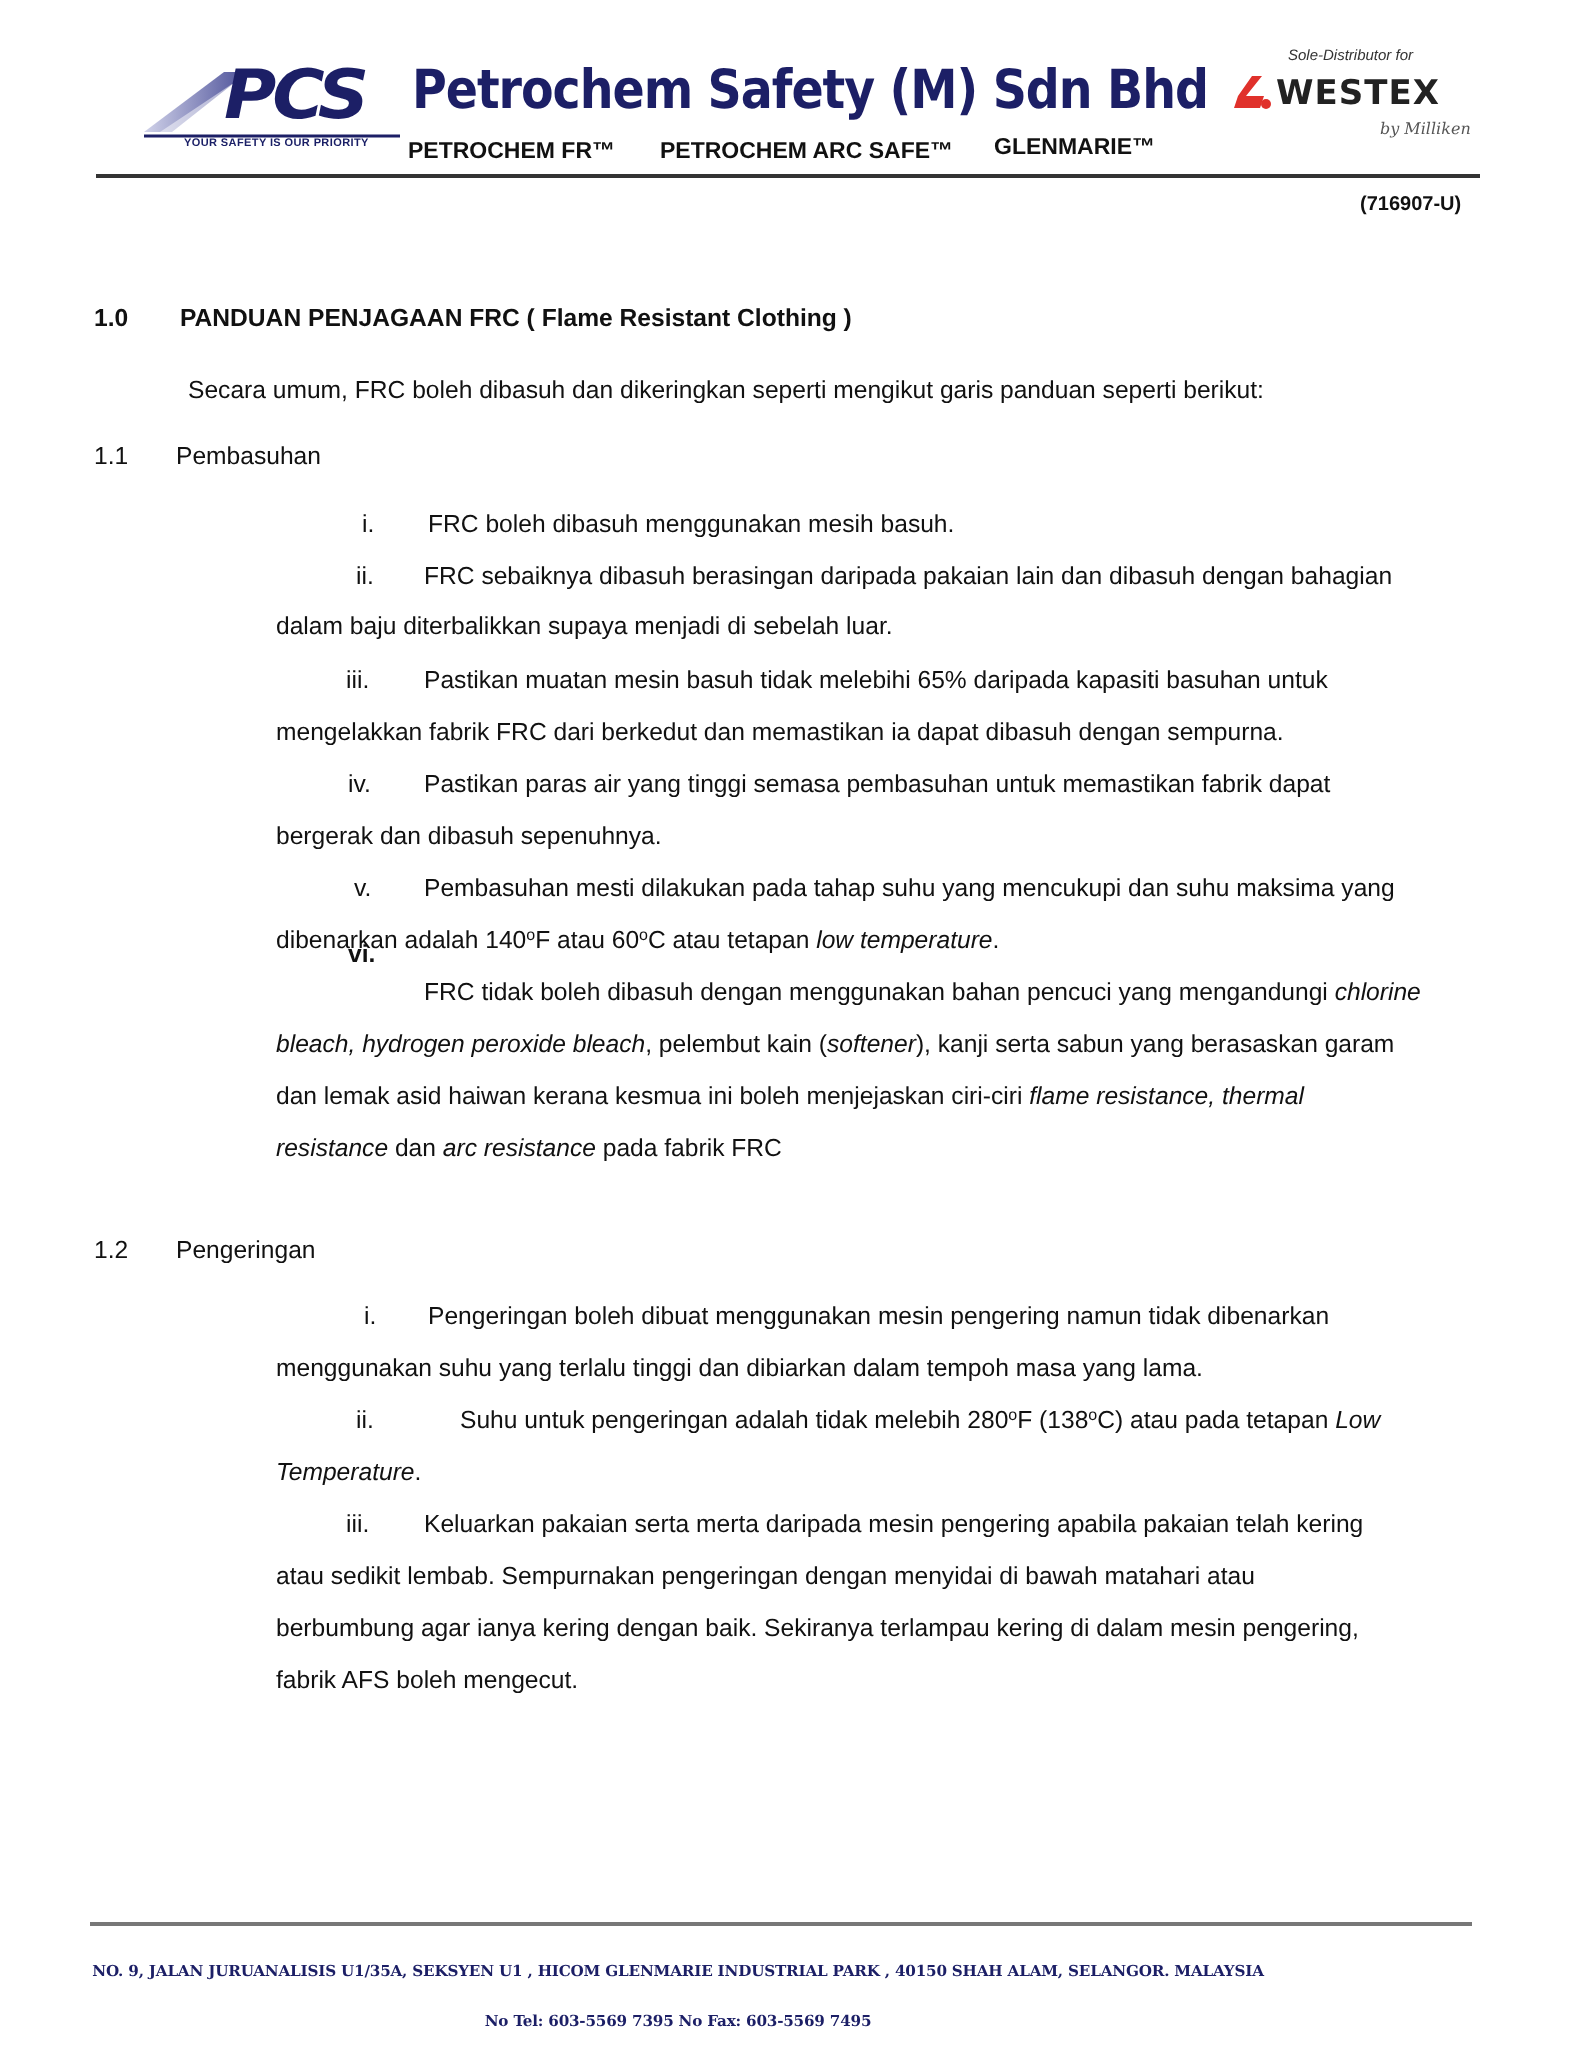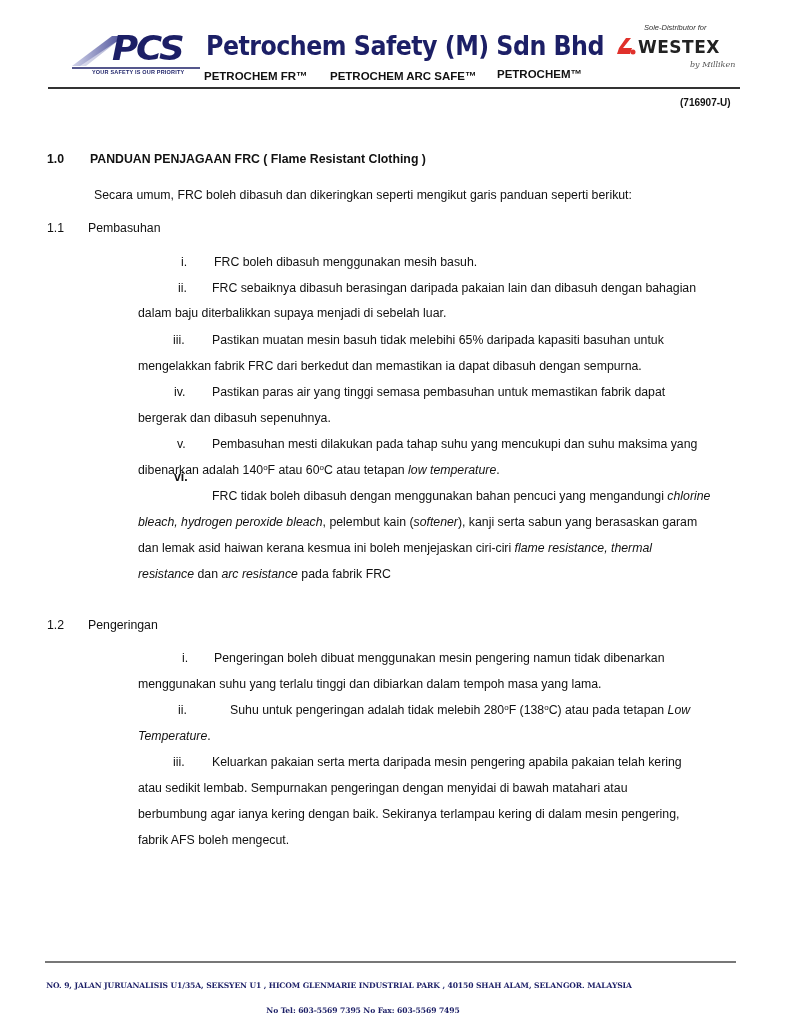--- a/index.html
+++ b/index.html
@@ -35,21 +35,21 @@
     .b { font-weight: bold; }
     i { font-style: italic; }
     sup { font-size: 8px; vertical-align: 4px; line-height: 0; }
 
     
     .footer-rule { left: 45px; top: 961px; width: 691px; height: 2px; background: #777; }
     .footer-addr {
       left: 0; width: 678px; text-align: center; top: 981px; font-family: "DejaVu Serif", serif;
       font-weight: bold; font-size: 7.6px; color: #1c1f66; white-space: nowrap; letter-spacing: -0.1px;
     }
-    .footer-tel { top: 1006px; padding-left: 24px; }
+    .footer-tel { top: 1006px; }
   </style>
 </head>
 <body>
 
 <div class="abs logo-pcs">
   <svg width="130" height="50" viewBox="0 0 130 50">
     <defs>
       <linearGradient id="sw" x1="0" x2="1" y1="0" y2="0">
         <stop offset="0" stop-color="#c9cbe6"></stop>
         <stop offset="1" stop-color="#2a2f85"></stop>
@@ -59,21 +59,21 @@
     <polygon points="8,36 44,12 50,12 18,36" fill="#ffffff" opacity="0.5"></polygon>
     <line x1="0" y1="38" x2="128" y2="38" stroke="#1c1f66" stroke-width="1.5"></line>
   </svg>
 </div>
 <div class="abs" style="left:112px;top:28px;font-family:'DejaVu Sans',sans-serif;font-weight:bold;font-style:italic;font-size:34px;color:#1c1f66;letter-spacing:-2px;transform:scaleX(1.05);transform-origin:left top;">PCS</div>
 <div class="abs logo-tagline">YOUR SAFETY IS OUR PRIORITY</div>
 
 <div class="abs company-name">Petrochem Safety (M) Sdn Bhd</div>
 <div class="abs brand brand-1">PETROCHEM FR™</div>
 <div class="abs brand brand-2">PETROCHEM ARC SAFE™</div>
-<div class="abs brand brand-3">PETROCHEM™</div>
+<div class="abs brand brand-3">GLENMARIE™</div>
 
 <div class="abs sole-dist">Sole-Distributor for</div>
 <div class="abs" style="left:617px;top:38px;">
   <svg width="20" height="18" viewBox="0 0 20 18">
     <polygon points="9,0 14,0 6,10 15,10 13,16 0,16 2,10" fill="#e0312b"></polygon>
     <circle cx="16" cy="14" r="2.5" fill="#e0312b"></circle>
   </svg>
 </div>
 <div class="abs westex-word">WESTEX</div>
 <div class="abs milliken">by Milliken</div>

